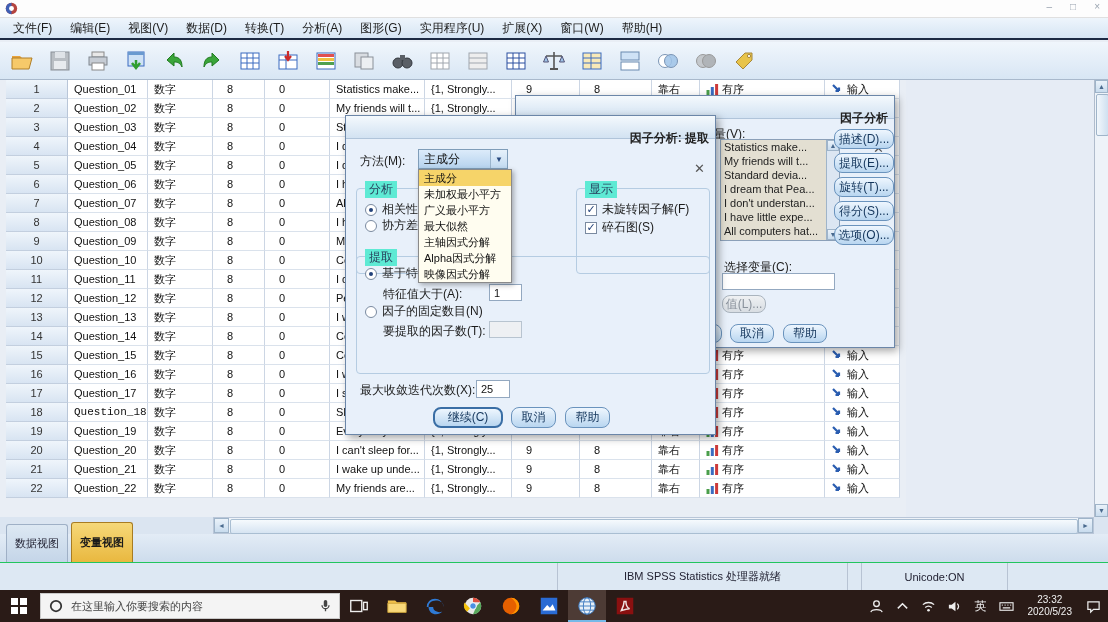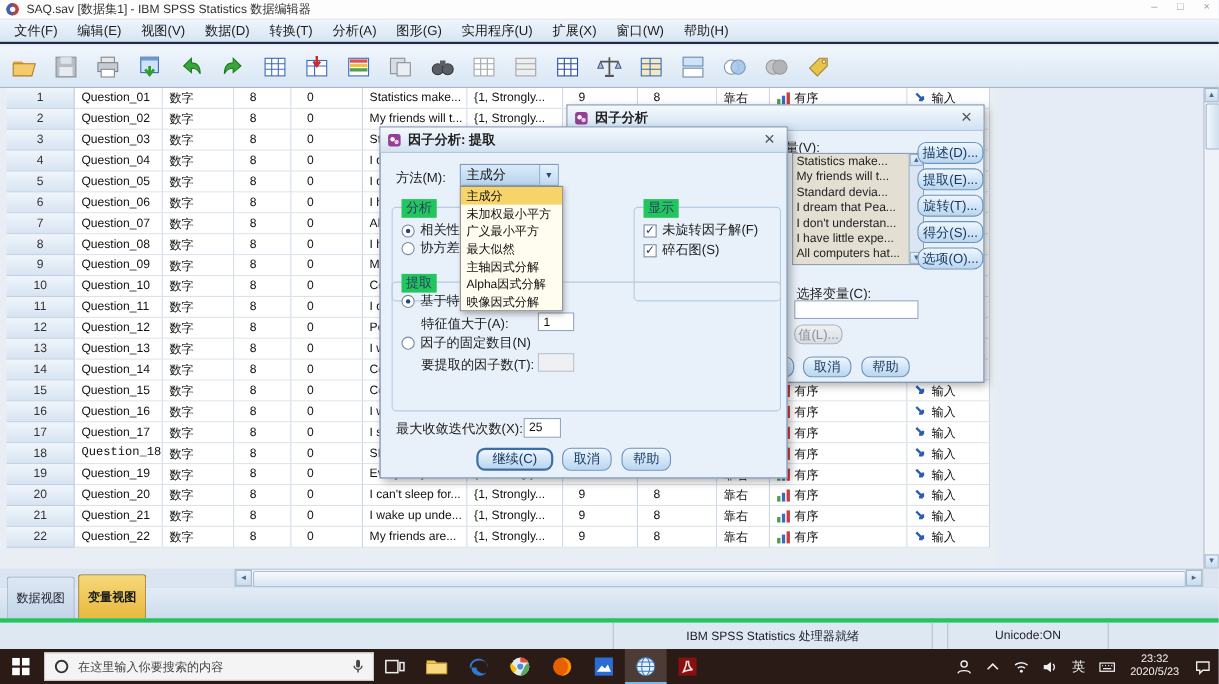--- a/index.html
+++ b/index.html
@@ -38,39 +38,39 @@
   #vthumb{position:absolute;left:1px;top:14px;width:11px;height:40px;background:linear-gradient(90deg,#f2f7fc,#cfe0f0);border:1px solid #9fb4c9;border-radius:2px;}
   #hscrollrow{left:0;top:517px;width:1108px;height:17px;background:#dbe5f1;border-bottom:1px solid #b9c6d8;}
   #htrack{position:absolute;left:213px;top:0;width:881px;height:17px;background:#eef3f9;border:1px solid #b9c6d8;box-sizing:border-box;}
   #hthumb{position:absolute;left:16px;top:1px;width:846px;height:13px;background:linear-gradient(#f6fafd,#d6e4f2);border:1px solid #a9bed2;border-radius:2px;}
   
   #tabsrow{left:0;top:534px;width:1108px;height:28px;background:linear-gradient(#e3ecf6,#cddcec);display:flex;align-items:flex-end;padding-left:6px;box-sizing:border-box;gap:3px;}
   .vtab{height:21px;padding:8px 8px;display:flex;align-items:center;font-size:11px;border:1px solid #9fb0c6;
         border-bottom:none;border-radius:3px 3px 0 0;background:linear-gradient(#dde8f3,#c4d5e8);color:#223;}
   .vtab.active{background:linear-gradient(#f6d879,#e9b83f);border-color:#a87c22;font-weight:bold;color:#1a1a1a;height:23px;}
   
-  #statusbar{left:0;top:562px;width:1108px;height:28px;background:#dde8f3;border-top:4px solid #22c55e;display:flex;box-sizing:border-box;}
+  #statusbar{left:0;top:562px;width:1108px;height:28px;background:#dde8f3;border-top:1px solid #22c55e;display:flex;box-sizing:border-box;}
   .seg{box-sizing:border-box;border-right:1px solid #b7c3d3;display:flex;align-items:center;justify-content:center;font-size:11px;color:#223;height:100%;}
   
   #taskbar{left:0;top:590px;width:1108px;height:32px;background:#2a1b17;display:flex;align-items:center;box-sizing:border-box;}
   #searchbox{width:300px;height:26px;background:#f4f4f4;border:1px solid #c9c9c9;display:flex;align-items:center;gap:8px;
              padding:0 8px;box-sizing:border-box;margin-left:2px;}
   #searchbox .ph{color:#444;font-size:11px;flex:1;overflow:hidden;white-space:nowrap;}
   .tkslot{width:38px;height:32px;display:flex;align-items:center;justify-content:center;}
   .tkslot.active{background:#4d3b35;box-shadow:inset 0 -2px 0 #76b9e8;}
   #tray{margin-left:auto;display:flex;align-items:center;gap:4px;}
   .trayi{width:22px;height:32px;display:flex;align-items:center;justify-content:center;color:#eee;font-size:11px;}
   #clock{color:#f0f0f0;font-size:10px;text-align:center;line-height:12px;padding:0 6px;}
   
   .dialog{position:absolute;background:#e8f0fa;border:1px solid #6b86a8;box-shadow:3px 3px 8px rgba(0,0,0,.35);box-sizing:border-box;}
   .dlg-title{height:22px;background:linear-gradient(#f4f9fd,#d2e2f2);border-bottom:1px solid #b0c4da;
-             display:flex;align-items:center;gap:6px;padding:0 6px;font-size:12px;color:#222;font-weight:bold;}
+             display:flex;align-items:flex-end;gap:14px;padding:0 6px;font-size:12px;color:#222;font-weight:bold;flex-direction:column;}
   .dlg-close{margin-left:auto;color:#555;font-size:13px;font-weight:normal;padding:0 4px;}
   .grp{position:absolute;border:1px solid #b5cce2;border-radius:4px;}
-  .grp-lb{position:absolute;top:-8px;left:8px;background:#22c55e;padding:0 4px;color:#29435f;font-size:12px;}
+  .grp-lb{position:absolute;top:-8px;left:8px;background:#5eead4;padding:0 4px;color:#29435f;font-size:12px;}
   .lbl{position:absolute;font-size:12px;color:#1c1c1c;white-space:nowrap;}
   .inp{position:absolute;background:#fff;border:1px solid #93a8c0;box-sizing:border-box;font-size:11px;
        padding-left:4px;display:flex;align-items:center;color:#111;}
   .inp.dis{background:#eef0f3;border-color:#b8c4d0;}
   .btn{position:absolute;background:linear-gradient(#eef6fe,#b9d6f0);border:1px solid #6a93bd;border-radius:8px;
        display:flex;align-items:center;justify-content:center;font-size:12px;color:#14365c;box-sizing:border-box;}
   .btn.default{border:2px solid #3a6ea5;}
   .btn.dis{background:linear-gradient(#eff1f3,#d8dde2);border-color:#aab4be;color:#8a929c;}
   .radio{position:absolute;display:flex;align-items:center;gap:5px;font-size:12px;color:#1c1c1c;white-space:nowrap;}
   .rdot{width:12px;height:12px;border-radius:50%;border:1px solid #7a8aa0;background:#fff;box-sizing:border-box;position:relative;flex:none;}
@@ -91,21 +91,20 @@
 </style>
 </head>
 <body>
 
 <div class="abs" id="titlebar">
   <svg width="13" height="13" viewBox="0 0 16 16">
       <circle cx="8" cy="8" r="7" fill="#b5443f"></circle>
       <path d="M8 1a7 7 0 0 0 0 14z" fill="#3f5fb5"></path>
       <circle cx="8" cy="8" r="3" fill="#fff"></circle>
     </svg>
-  <span class="ttl">SAQ.sav [数据集1] - IBM SPSS Statistics 数据编辑器</span>
   <div id="wincontrols">
     <span>–</span>
     <span>□</span>
     <span>×</span>
   </div>
 </div>
 
 <div class="abs" id="menubar">
     <div class="mi">文件(F)</div>
     <div class="mi">编辑(E)</div>

